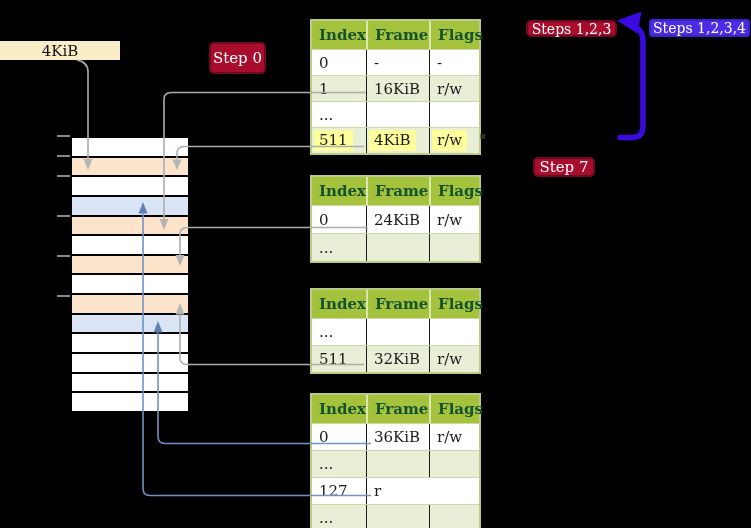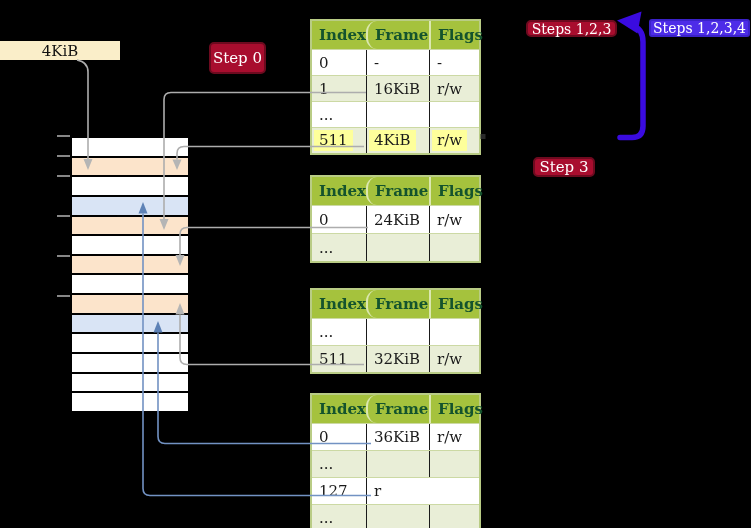--- a/index.html
+++ b/index.html
@@ -29,21 +29,21 @@
   .mrow.wheat{background:#fce4cb;}
   .mrow.blue{background:#d9e4f5;}
   .tick{position:absolute;left:57px;width:13px;height:2px;background:#878787;}
 
   
   .ptable{position:absolute;left:310px;width:171px;box-sizing:border-box;
           border:2px solid #b9cc85;background:#fff;}
   .hrow{display:flex;background:#a5c23d;height:28px;}
   .hcell{box-sizing:border-box;display:flex;align-items:center;padding-left:7px;
          color:#14532d;font-weight:bold;font-size:15px;}
-  .hcell.c0{width:54px;} .hcell.c1{width:71px;border-radius:11px;} .hcell.c2{width:50px;}
+  .hcell.c0{width:54px;} .hcell.c1{width:71px;} .hcell.c2{width:50px;}
   .hcell.c1,.hcell.c2{border-left:2px solid #dbe7b0;}
   .brow{display:flex;border-top:1.5px solid #ccd9a4;}
   .brow.shade{background:#e9eed7;}
   .bcell{box-sizing:border-box;display:flex;align-items:center;padding-left:7px;
          color:#1a1a1a;font-size:15px;}
   .bcell.c0{width:54px;} .bcell.c1{width:63px;} .bcell.c2{width:50px;}
   .bcell.c1,.bcell.c2{border-left:1px solid #1a1a1a;}
   .ptable[data-table="0"] .brow{height:25px;}
   .ptable[data-table="1"] .brow{height:27px;}
   .ptable[data-table="2"] .brow{height:26px;}
@@ -57,21 +57,21 @@
 </head>
 <body>
 
 <div class="canvas">
 
   <div class="mem-label">4KiB</div>
 
   <div class="badge crimson" id="b-step0">Step 0</div>
   <div class="badge crimson" id="b-steps123">Steps 1,2,3</div>
   <div class="badge bluebadge" id="b-steps1234">Steps 1,2,3,4</div>
-  <div class="badge crimson" id="b-step4">Step 3</div>
+  <div class="badge crimson" id="b-step4">Step 7</div>
 
   <div class="memcol">
       <div class="mrow white"></div>
       <div class="mrow wheat"></div>
       <div class="mrow white"></div>
       <div class="mrow blue"></div>
       <div class="mrow wheat"></div>
       <div class="mrow white"></div>
       <div class="mrow wheat"></div>
       <div class="mrow white"></div>

